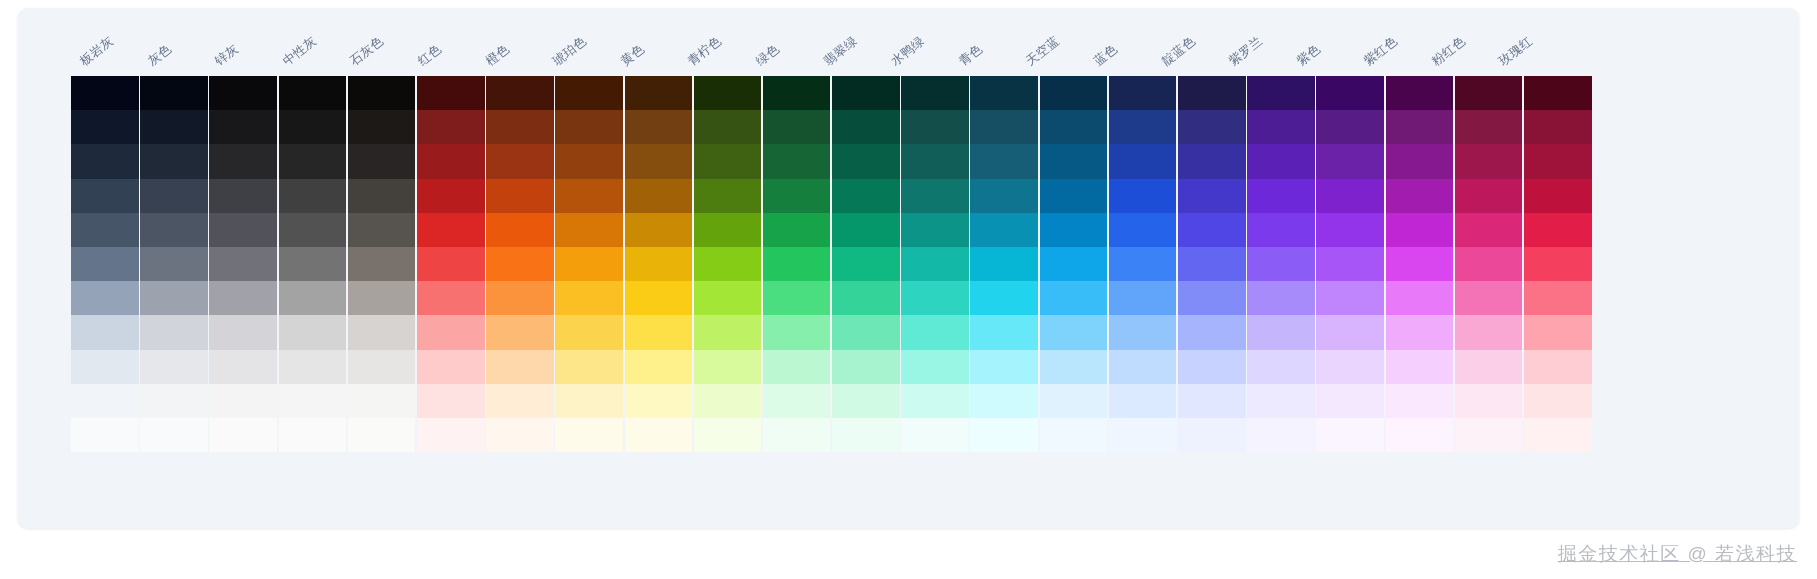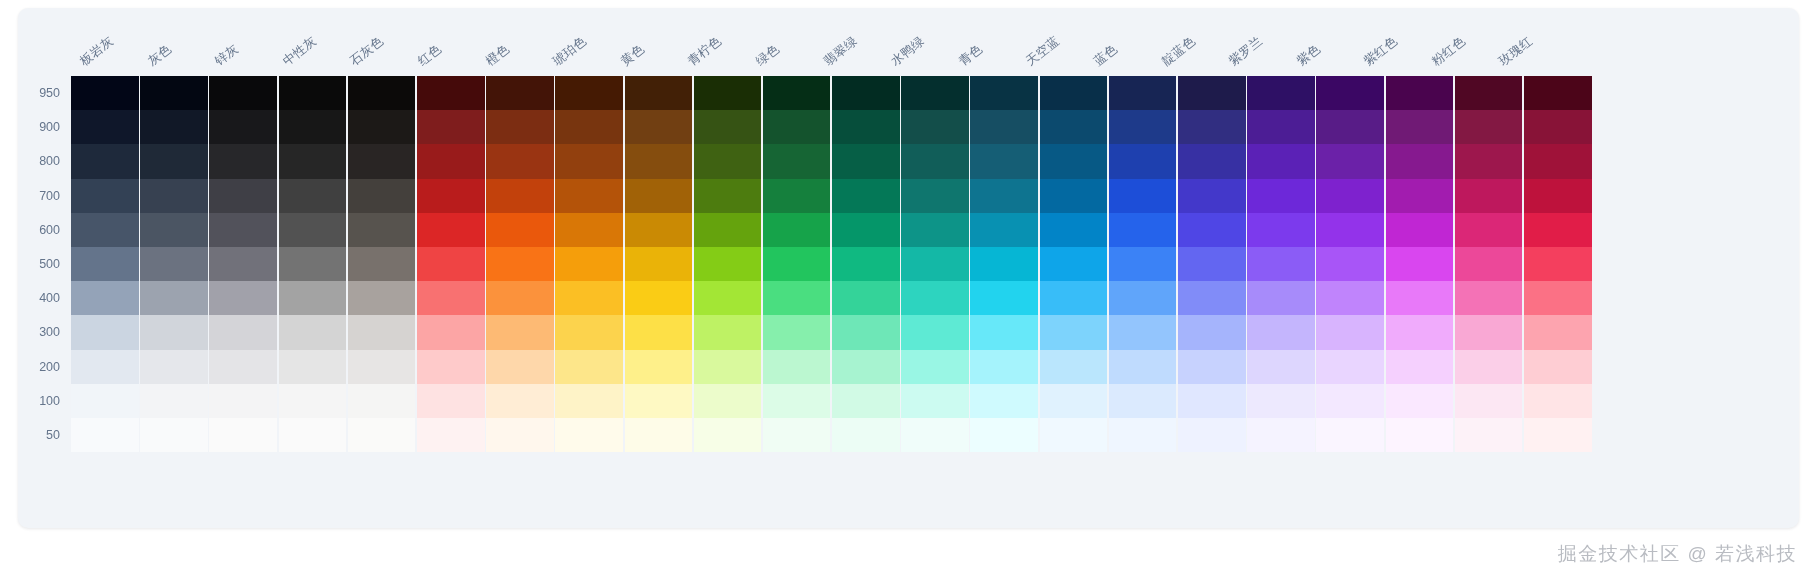--- a/index.html
+++ b/index.html
@@ -97,20 +97,21 @@
 
   
   #watermark {
     position: absolute;
     right: 20px;
     bottom: 12px;
     font-size: 19px;
     color: #b9bcc2;
     letter-spacing: 1.5px;
     white-space: nowrap;
+    text-decoration: underline;
   }
 </style>
 </head>
 <body>
 
 <div id="palette-card">
   <div id="grid-wrap">
 
     <div id="header-row">
         <div class="col-head">
@@ -174,33 +175,20 @@
           <div class="col-head-label">紫红色</div>
         </div>
         <div class="col-head">
           <div class="col-head-label">粉红色</div>
         </div>
         <div class="col-head">
           <div class="col-head-label">玫瑰红</div>
         </div>
       </div>
 
-    <div id="row-labels">
-        <div class="row-label">950</div>
-        <div class="row-label">900</div>
-        <div class="row-label">800</div>
-        <div class="row-label">700</div>
-        <div class="row-label">600</div>
-        <div class="row-label">500</div>
-        <div class="row-label">400</div>
-        <div class="row-label">300</div>
-        <div class="row-label">200</div>
-        <div class="row-label">100</div>
-        <div class="row-label">50</div>
-      </div>
 
     <div id="swatch-grid">
         <div class="swatch-col">
           <div class="swatch" title="板岩灰 950 #020617" style="background: rgb(2, 6, 23);"></div>
           <div class="swatch" title="板岩灰 900 #0f172a" style="background: rgb(15, 23, 42);"></div>
           <div class="swatch" title="板岩灰 800 #1e293b" style="background: rgb(30, 41, 59);"></div>
           <div class="swatch" title="板岩灰 700 #334155" style="background: rgb(51, 65, 85);"></div>
           <div class="swatch" title="板岩灰 600 #475569" style="background: rgb(71, 85, 105);"></div>
           <div class="swatch" title="板岩灰 500 #64748b" style="background: rgb(100, 116, 139);"></div>
           <div class="swatch" title="板岩灰 400 #94a3b8" style="background: rgb(148, 163, 184);"></div>

